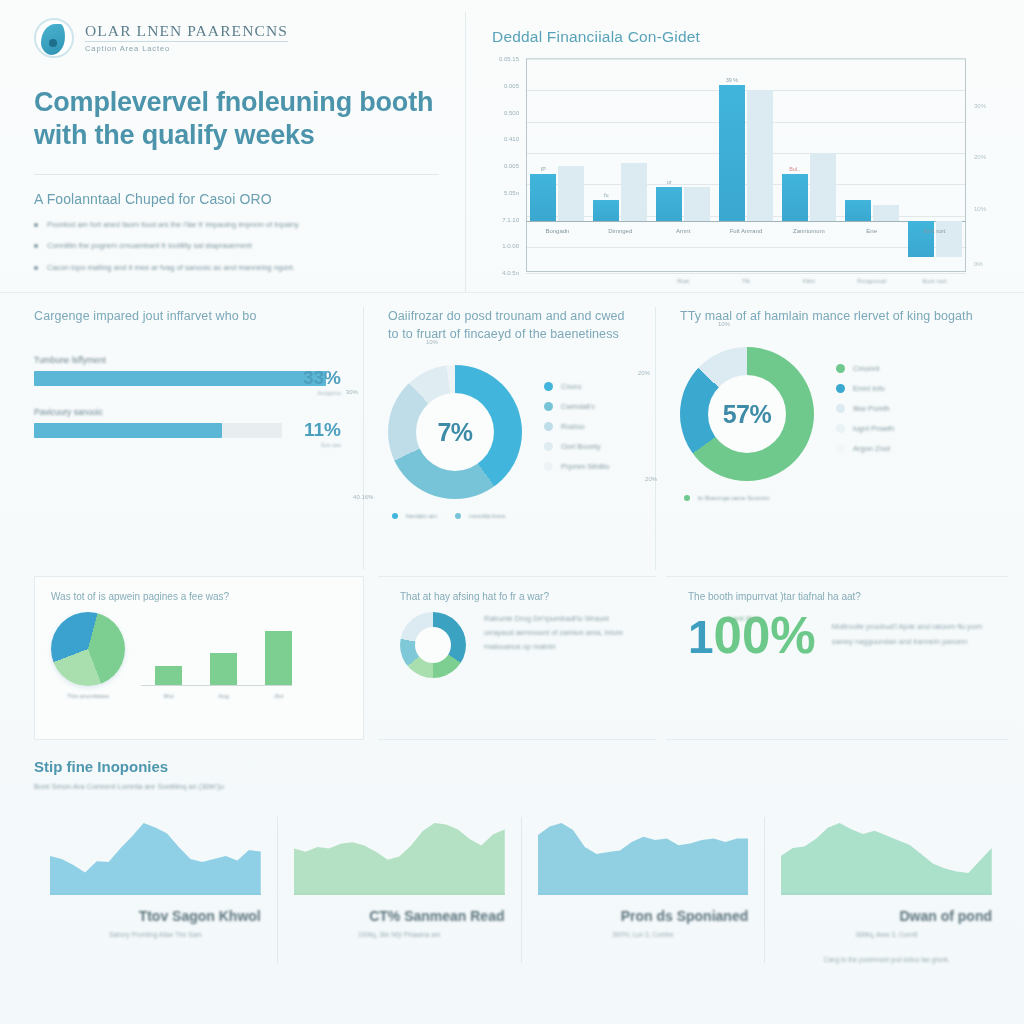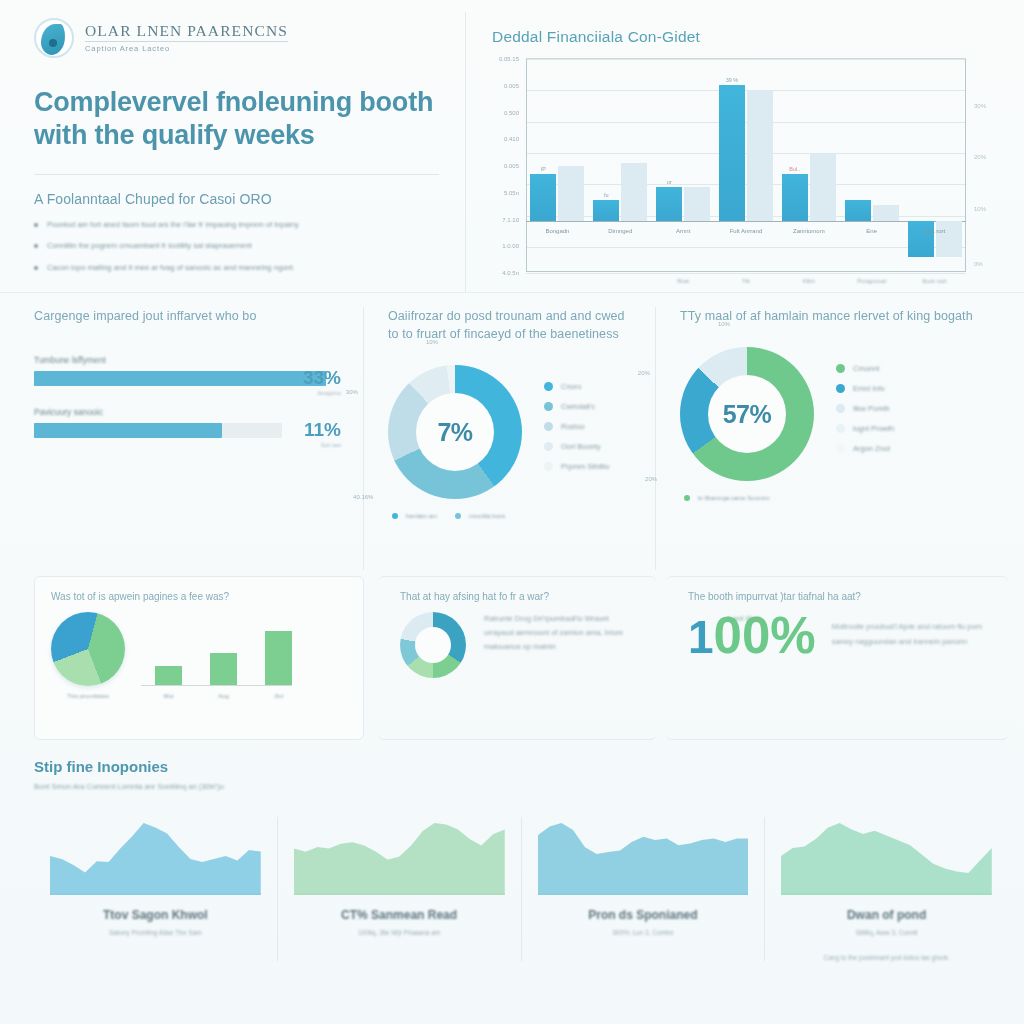--- a/index.html
+++ b/index.html
@@ -228,21 +228,20 @@
   .sub-legend .leg-dot { width: 6px; height: 6px; }
   .sub-legend .leg-txt { font-size: 6px; }
 
   
   .row3 {
     display: flex; height: 170px;
     padding: 6px 16px 0 34px;
   }
   .card3 {
     padding: 14px 16px;
-    border-radius: 6px;
   }
   .c3a {
     width: 330px; margin-right: 14px;
     background: #fbfdfd; border: 1px solid #e4ecef;
   }
   .c3b {
     width: 278px; padding: 14px 18px 0 22px;
     border-top: 1px solid #e4ecef; border-bottom: 1px solid #e4ecef;
     margin-right: 10px;
   }
@@ -319,22 +318,22 @@
   }
 
   .sparkrow { display: flex; margin-top: 26px; }
   .sparkcell {
     flex: 1; padding: 0 16px; position: relative;
   }
   .sparkcell + .sparkcell { border-left: 1px solid #e0e9ec; }
   .spark-svg { display: block; width: 100%; height: 78px; }
   .spark-base { height: 2px; background: #d7dfe1; margin-top: -2px; }
   .spark-name {
-    font-size: 12px; color: #5d757e; font-weight: 700;
-    text-align: center; margin-top: 13px; filter: blur(0.8px);
+    font-size: 14px; color: #5d757e; font-weight: 700;
+    text-align: right; margin-top: 13px; filter: blur(0.8px);
   }
   .spark-meta {
     font-size: 6.5px; color: #9cb0b7; text-align: center;
     margin-top: 7px; filter: blur(0.85px);
   }
   .spark-foot {
     font-size: 6.5px; color: #9cb0b7; text-align: center;
     margin-top: 18px; filter: blur(0.85px);
   }
 </style>

